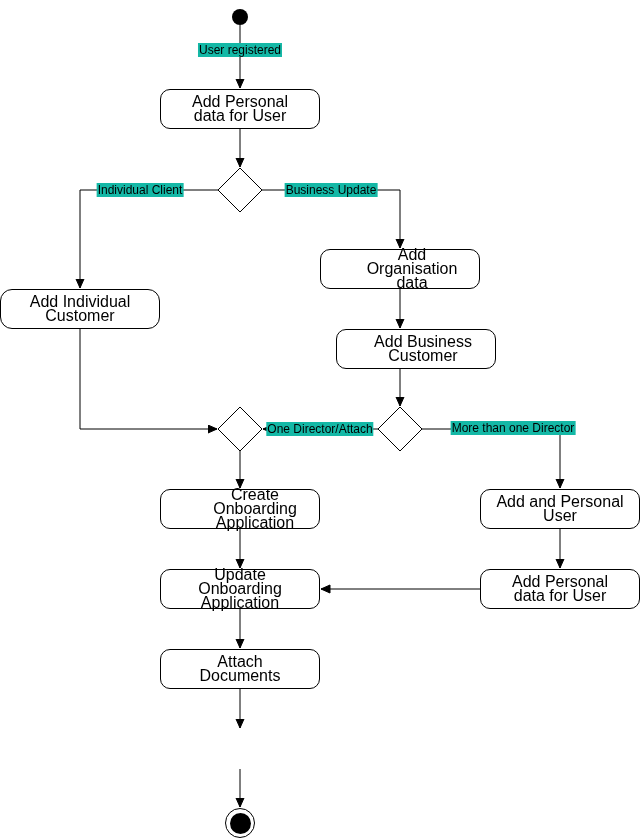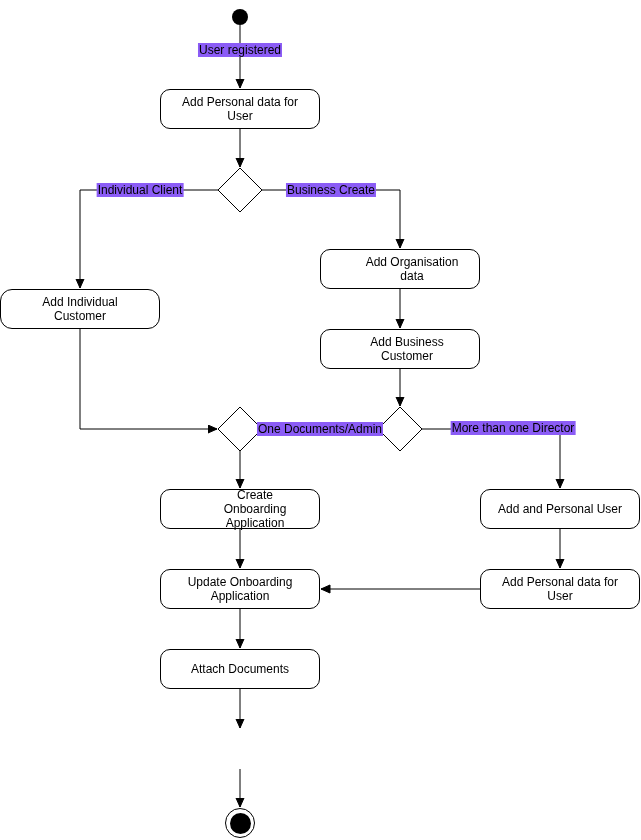--- a/index.html
+++ b/index.html
@@ -20,29 +20,29 @@
     position: absolute;
     width: 160px;
     height: 40px;
     background: #ffffff;
     border: 1px solid #000000;
     border-radius: 10px;
     display: flex;
     align-items: center;
     justify-content: center;
     text-align: center;
-    font-size: 12px;
+    font-size: 16px;
     line-height: 14px;
     padding: 2px 14px;
   }
 
   .edge-label {
     position: absolute;
     transform: translate(-50%, -50%);
-    background: #8b5cf6;
+    background: #14b8a6;
     font-size: 12px;
     line-height: 14px;
     white-space: nowrap;
     padding: 0 1px;
   }
 
   .start-node {
     position: absolute;
     left: 232px;
     top: 9px;
@@ -69,21 +69,21 @@
     width: 21px;
     height: 21px;
     border-radius: 50%;
     background: #000000;
   }
 
   
   #b1  { left: 160px; top: 89px; }
   #b2  { left: 0px;   top: 289px; border-radius: 12px; }
   #b3  { left: 320px; top: 249px; padding-left: 38px; }
-  #b4  { left: 320px; top: 329px; padding-left: 28px; }
+  #b4  { left: 336px; top: 329px; padding-left: 28px; }
   #b5  { left: 160px; top: 489px; padding-left: 44px; }
   #b6  { left: 480px; top: 489px; }
   #b7  { left: 480px; top: 569px; }
   #b8  { left: 160px; top: 569px; }
   #b9  { left: 160px; top: 649px; }
   #b10 { left: 160px; top: 729px; }
 
   
   #l-user-registered  { left: 240px; top: 50px; }
   #l-individual-client{ left: 140px; top: 190px; }
@@ -136,21 +136,21 @@
   <div class="activity" id="b3">Add Organisation data</div>
   <div class="activity" id="b4">Add Business Customer</div>
   <div class="activity" id="b5">Create Onboarding Application</div>
   <div class="activity" id="b6">Add and Personal User</div>
   <div class="activity" id="b7">Add Personal data for User</div>
   <div class="activity" id="b8">Update Onboarding Application</div>
   <div class="activity" id="b9">Attach Documents</div>
 
   <span class="edge-label" id="l-user-registered">User registered</span>
   <span class="edge-label" id="l-individual-client">Individual Client</span>
-  <span class="edge-label" id="l-business-client">Business Create</span>
-  <span class="edge-label" id="l-one-director">One Documents/Admin</span>
+  <span class="edge-label" id="l-business-client">Business Update</span>
+  <span class="edge-label" id="l-one-director">One Director/Attach</span>
   <span class="edge-label" id="l-more-directors">More than one Director</span>
 
   <div class="end-node">
     <div class="end-node-inner"></div>
   </div>
 
 </div>
 
 </body></html>

